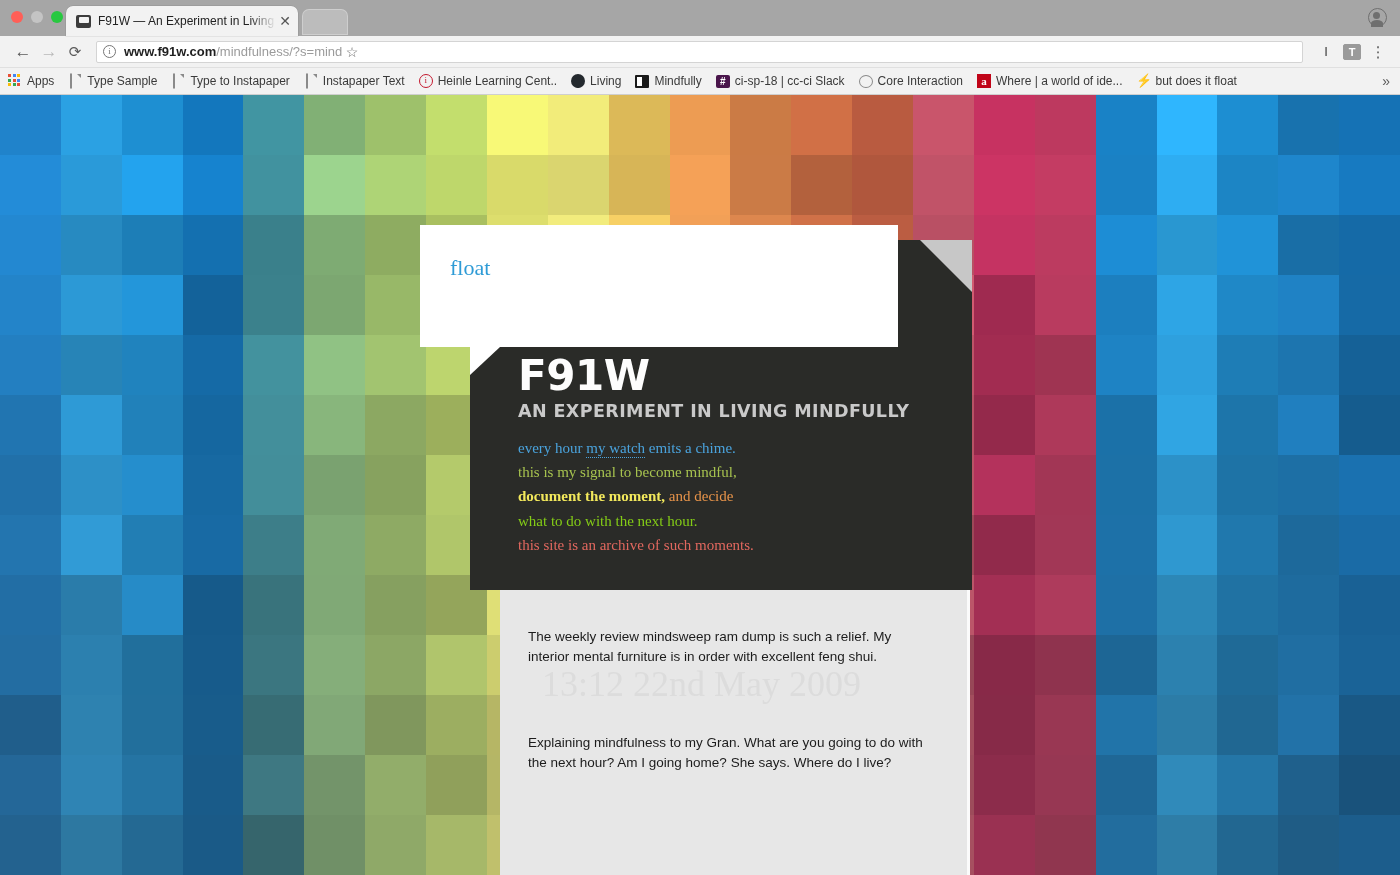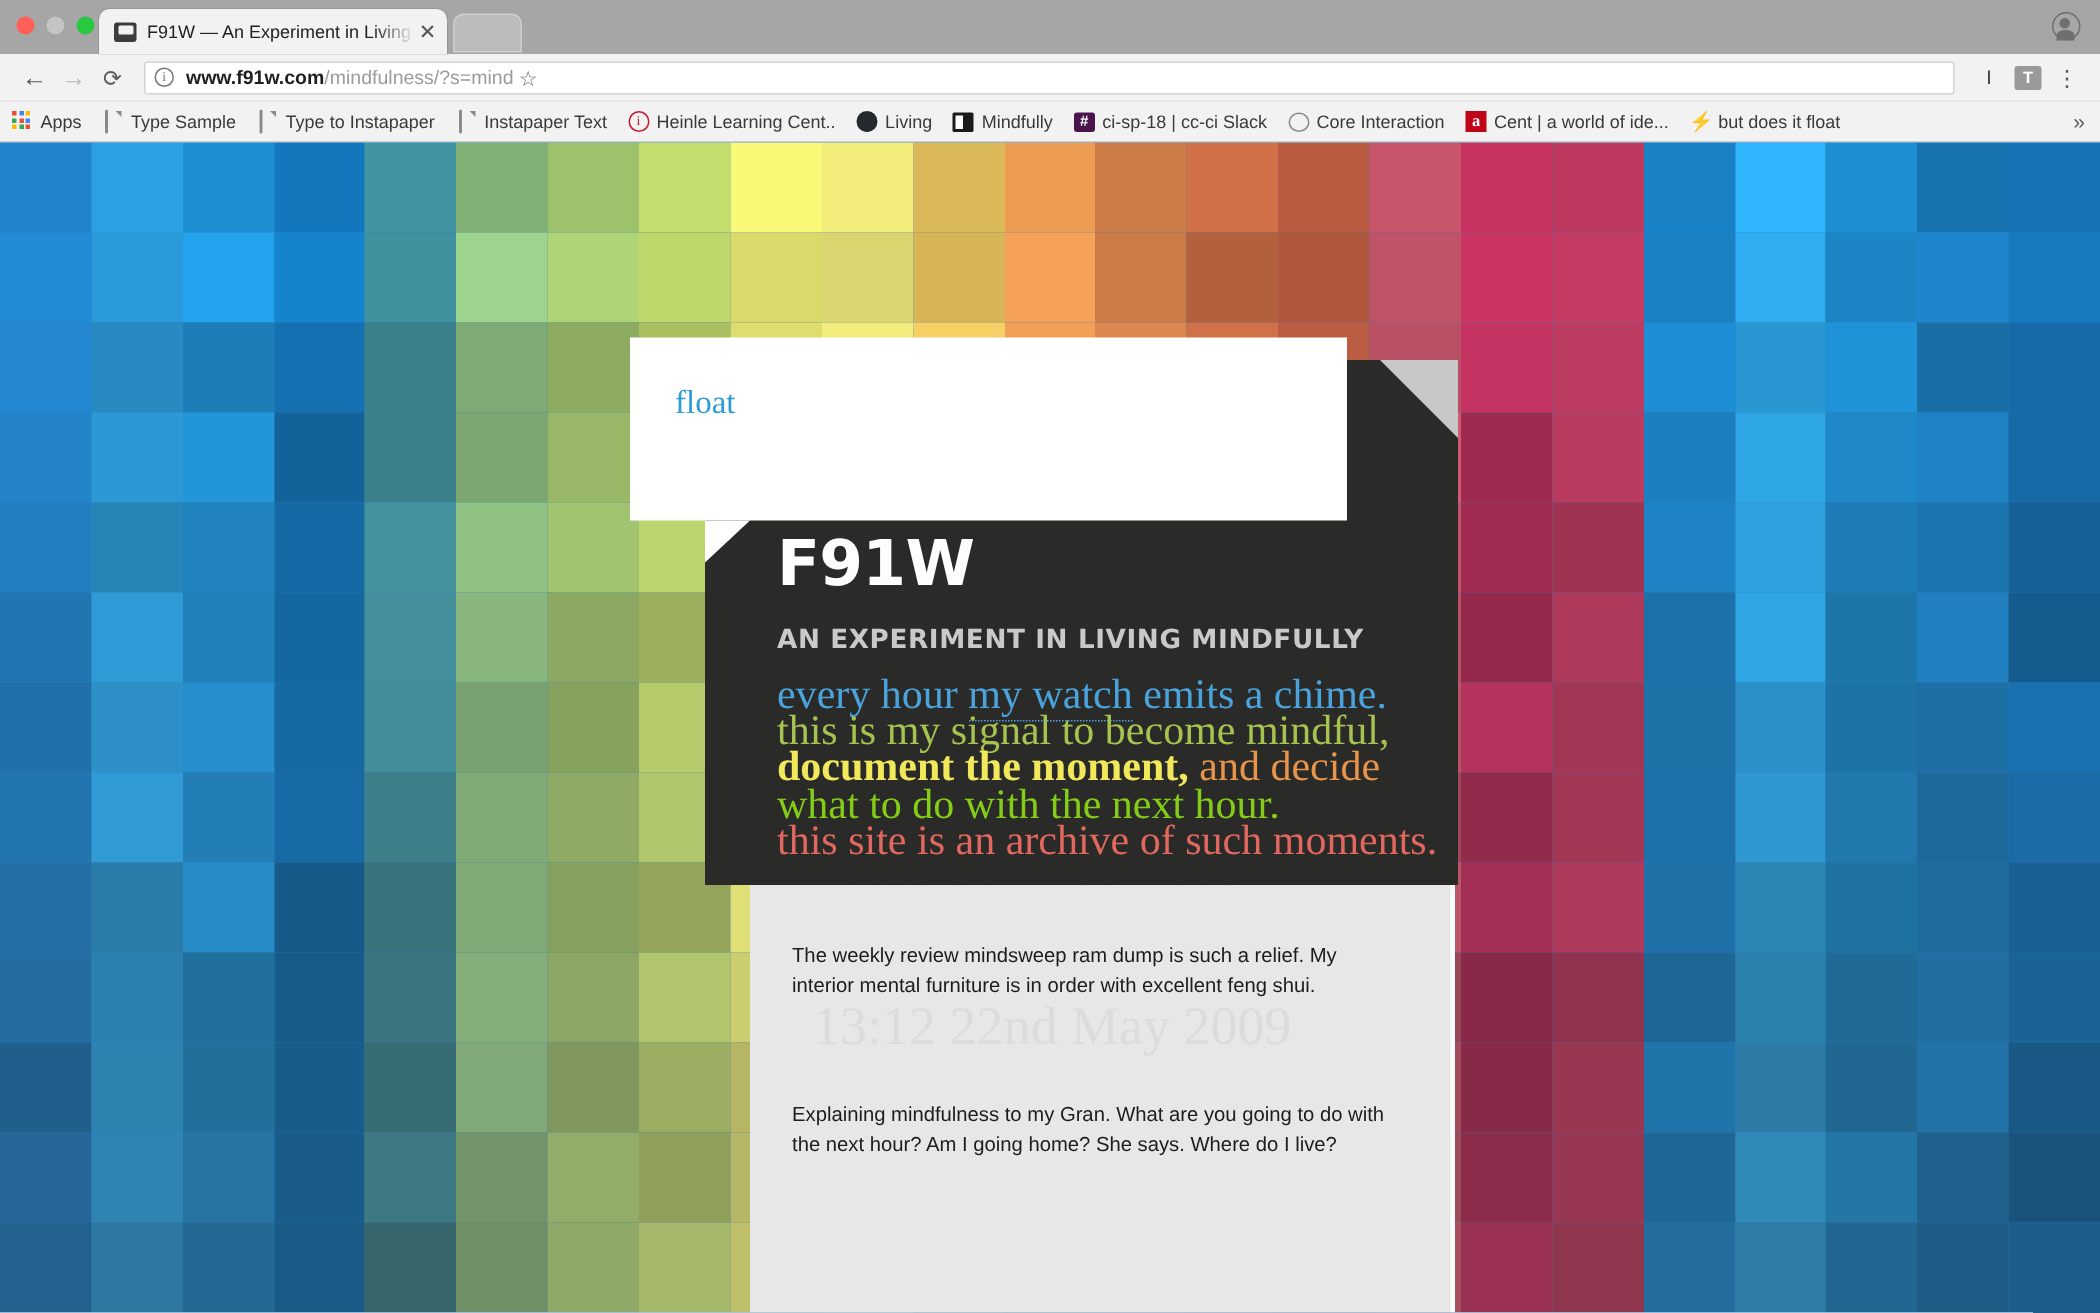--- a/index.html
+++ b/index.html
@@ -205,27 +205,27 @@
     z-index: 4;
   }
   .hero-inner { position: absolute; left: 48px; top: 115px; right: 20px; }
   .hero-title {
     font-size: 42px; font-weight: bold; color: #fdfdfd;
     letter-spacing: -0.5px; line-height: 1;
     font-family: "DejaVu Sans", sans-serif;
   }
   .hero-sub {
     font-size: 17.5px; font-weight: bold; color: #c9c9c9;
-    letter-spacing: 0.4px; margin-top: 20px;
+    letter-spacing: 0.4px; margin-top: 4px;
     font-family: "DejaVu Sans", sans-serif;
   }
   .hero-lines {
     margin-top: 15px;
     font-family: "Liberation Serif", serif;
-    font-size: 28px; line-height: 24.2px;
+    font-size: 15px; line-height: 24.2px;
   }
   .hero-lines div { white-space: nowrap; }
   .l1 { color: #4aa3dd; }
   .l1 u { text-decoration: none; border-bottom: 1px dotted #4aa3dd; padding-bottom: 1px; }
   .l2 { color: #a7c34f; }
   .l3a { color: #f2e85c; font-weight: bold; }
   .l3b { color: #e8944a; }
   .l4 { color: #84cc16; }
   .l5 { color: #e2685f; }
 
@@ -355,21 +355,21 @@
     <div class="bm">
       <span class="bm-ic ic-slack">#</span>
       <span class="bm-label">ci-sp-18 | cc-ci Slack</span>
     </div>
     <div class="bm">
       <span class="bm-ic ic-circ-grey"></span>
       <span class="bm-label">Core Interaction</span>
     </div>
     <div class="bm">
       <span class="bm-ic ic-aeon">a</span>
-      <span class="bm-label">Cent | a world of ide...</span>
+      <span class="bm-label">Where | a world of ide...</span>
     </div>
     <div class="bm">
       <span class="bm-ic ic-bolt">⚡</span>
       <span class="bm-label">but does it float</span>
     </div>
     <div class="bm-overflow">»</div>
   </div>
 
   <div class="viewport">
 

